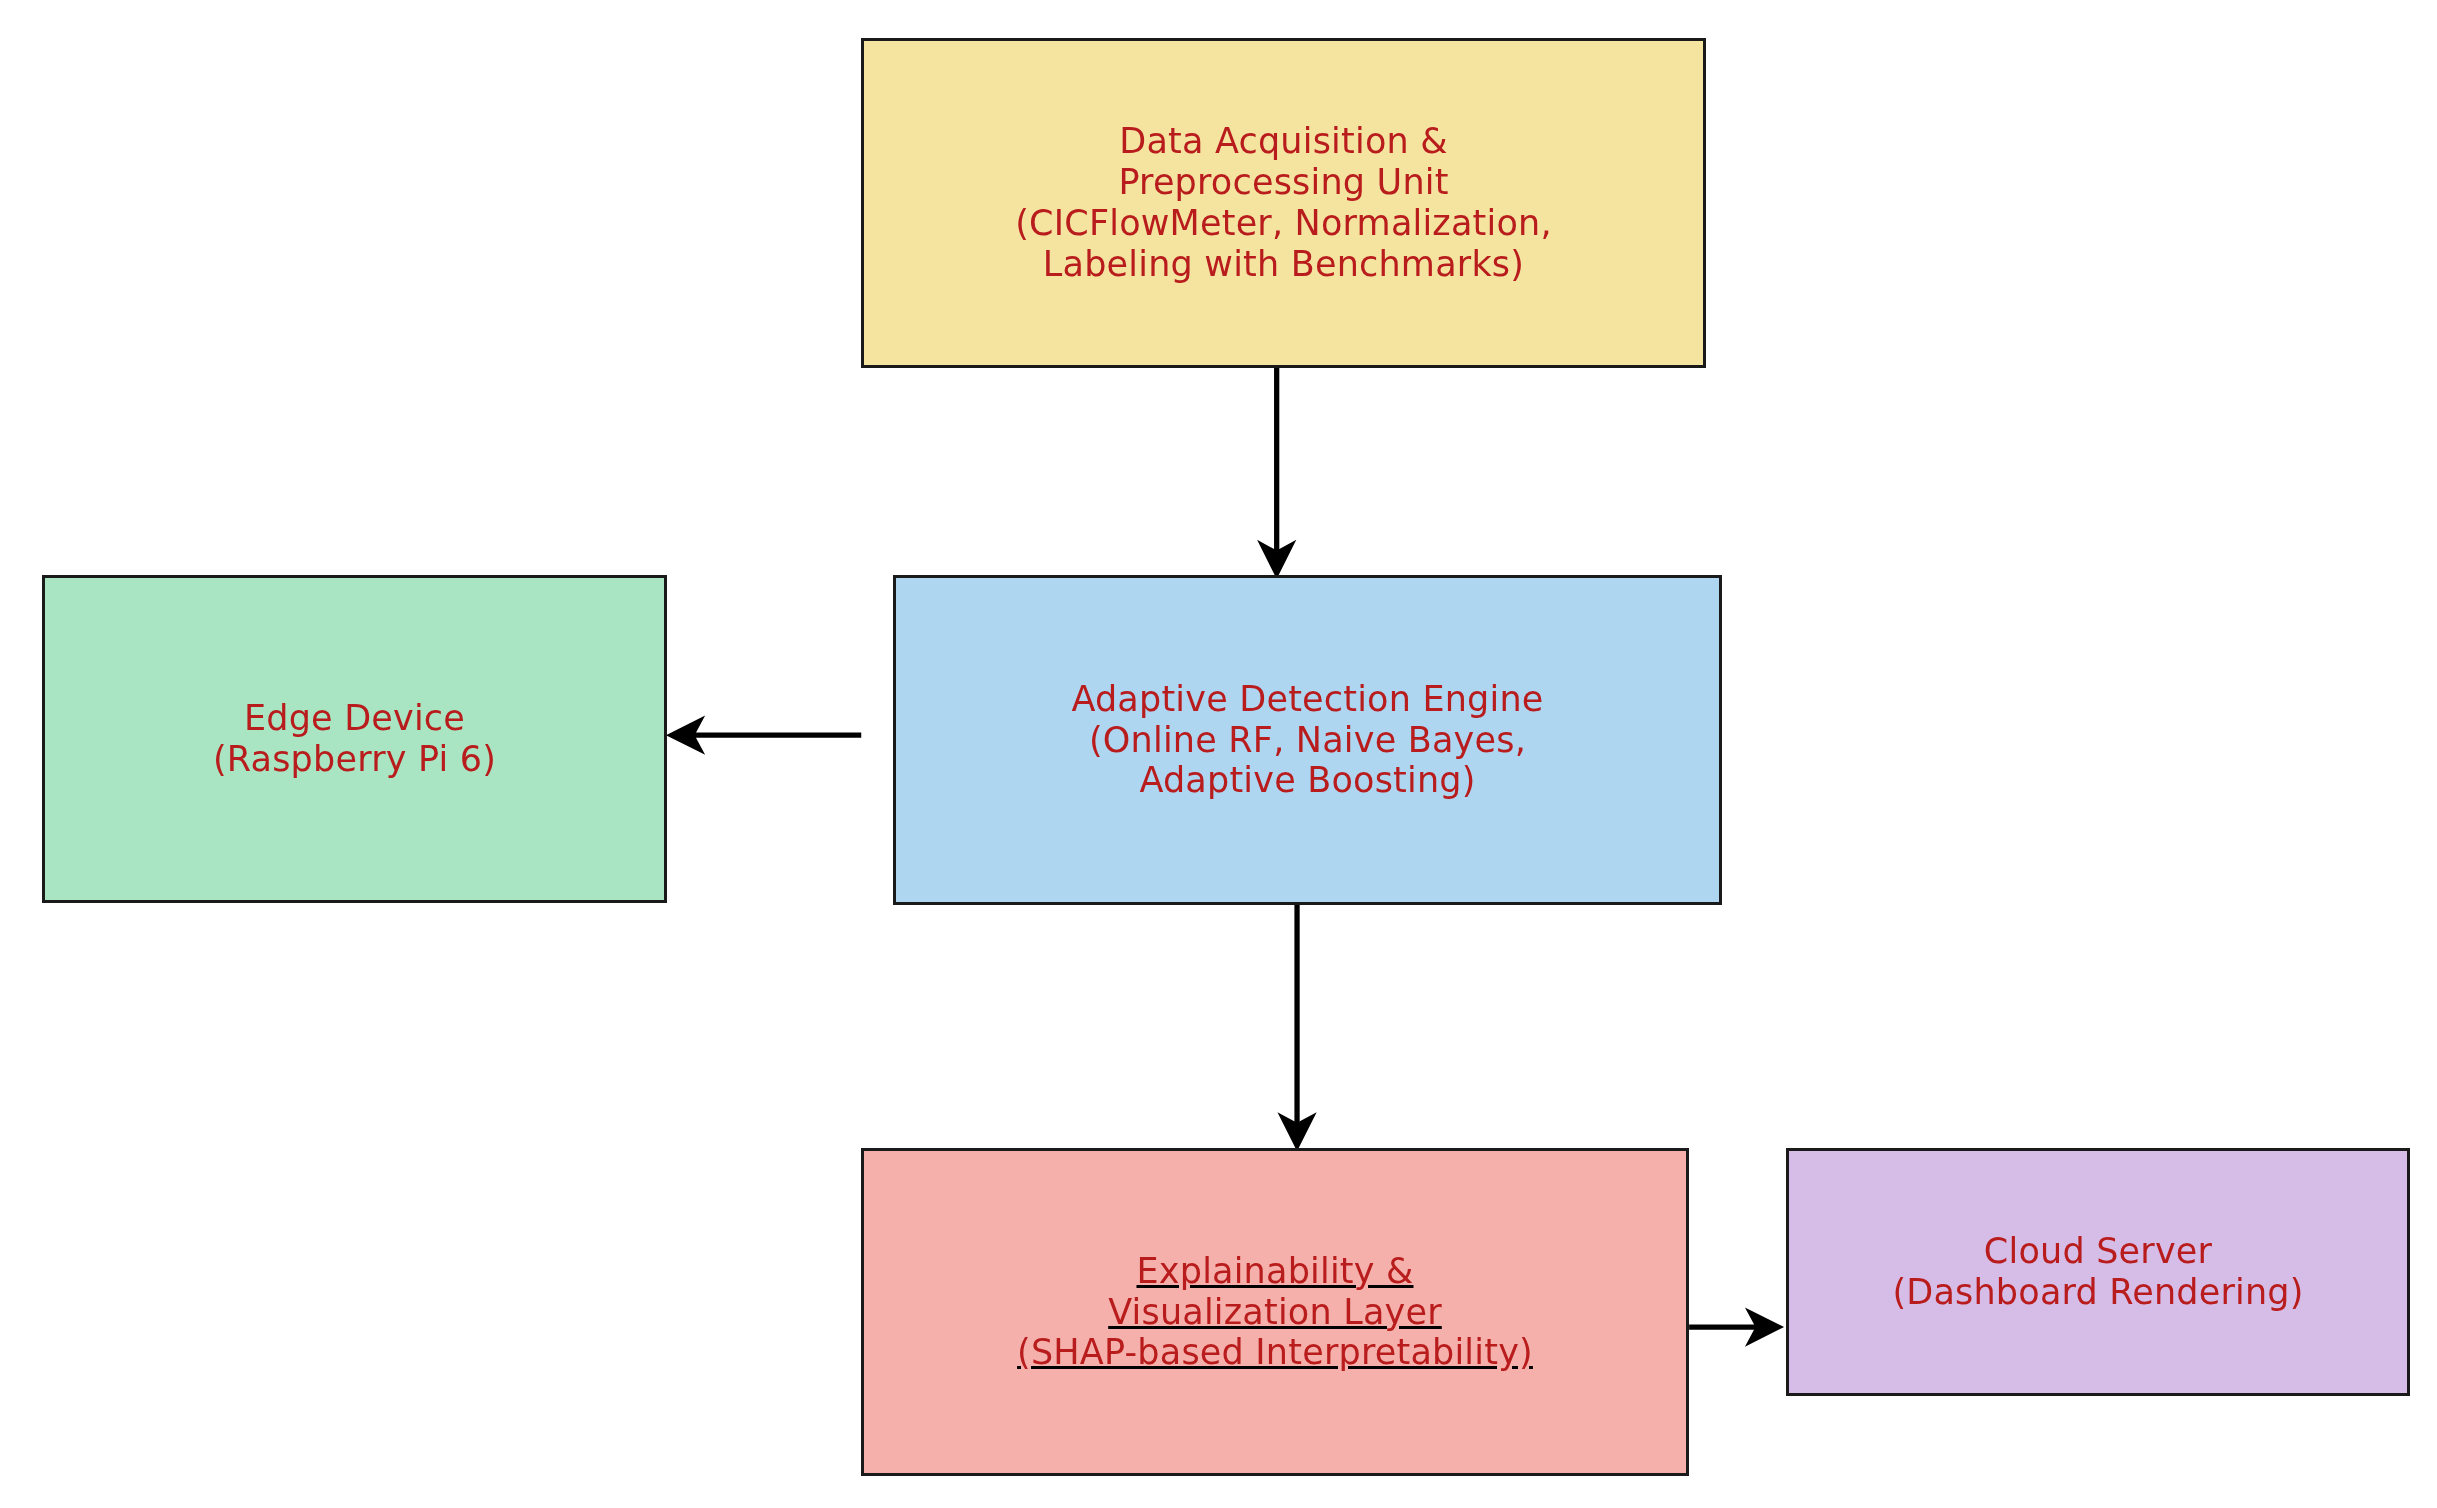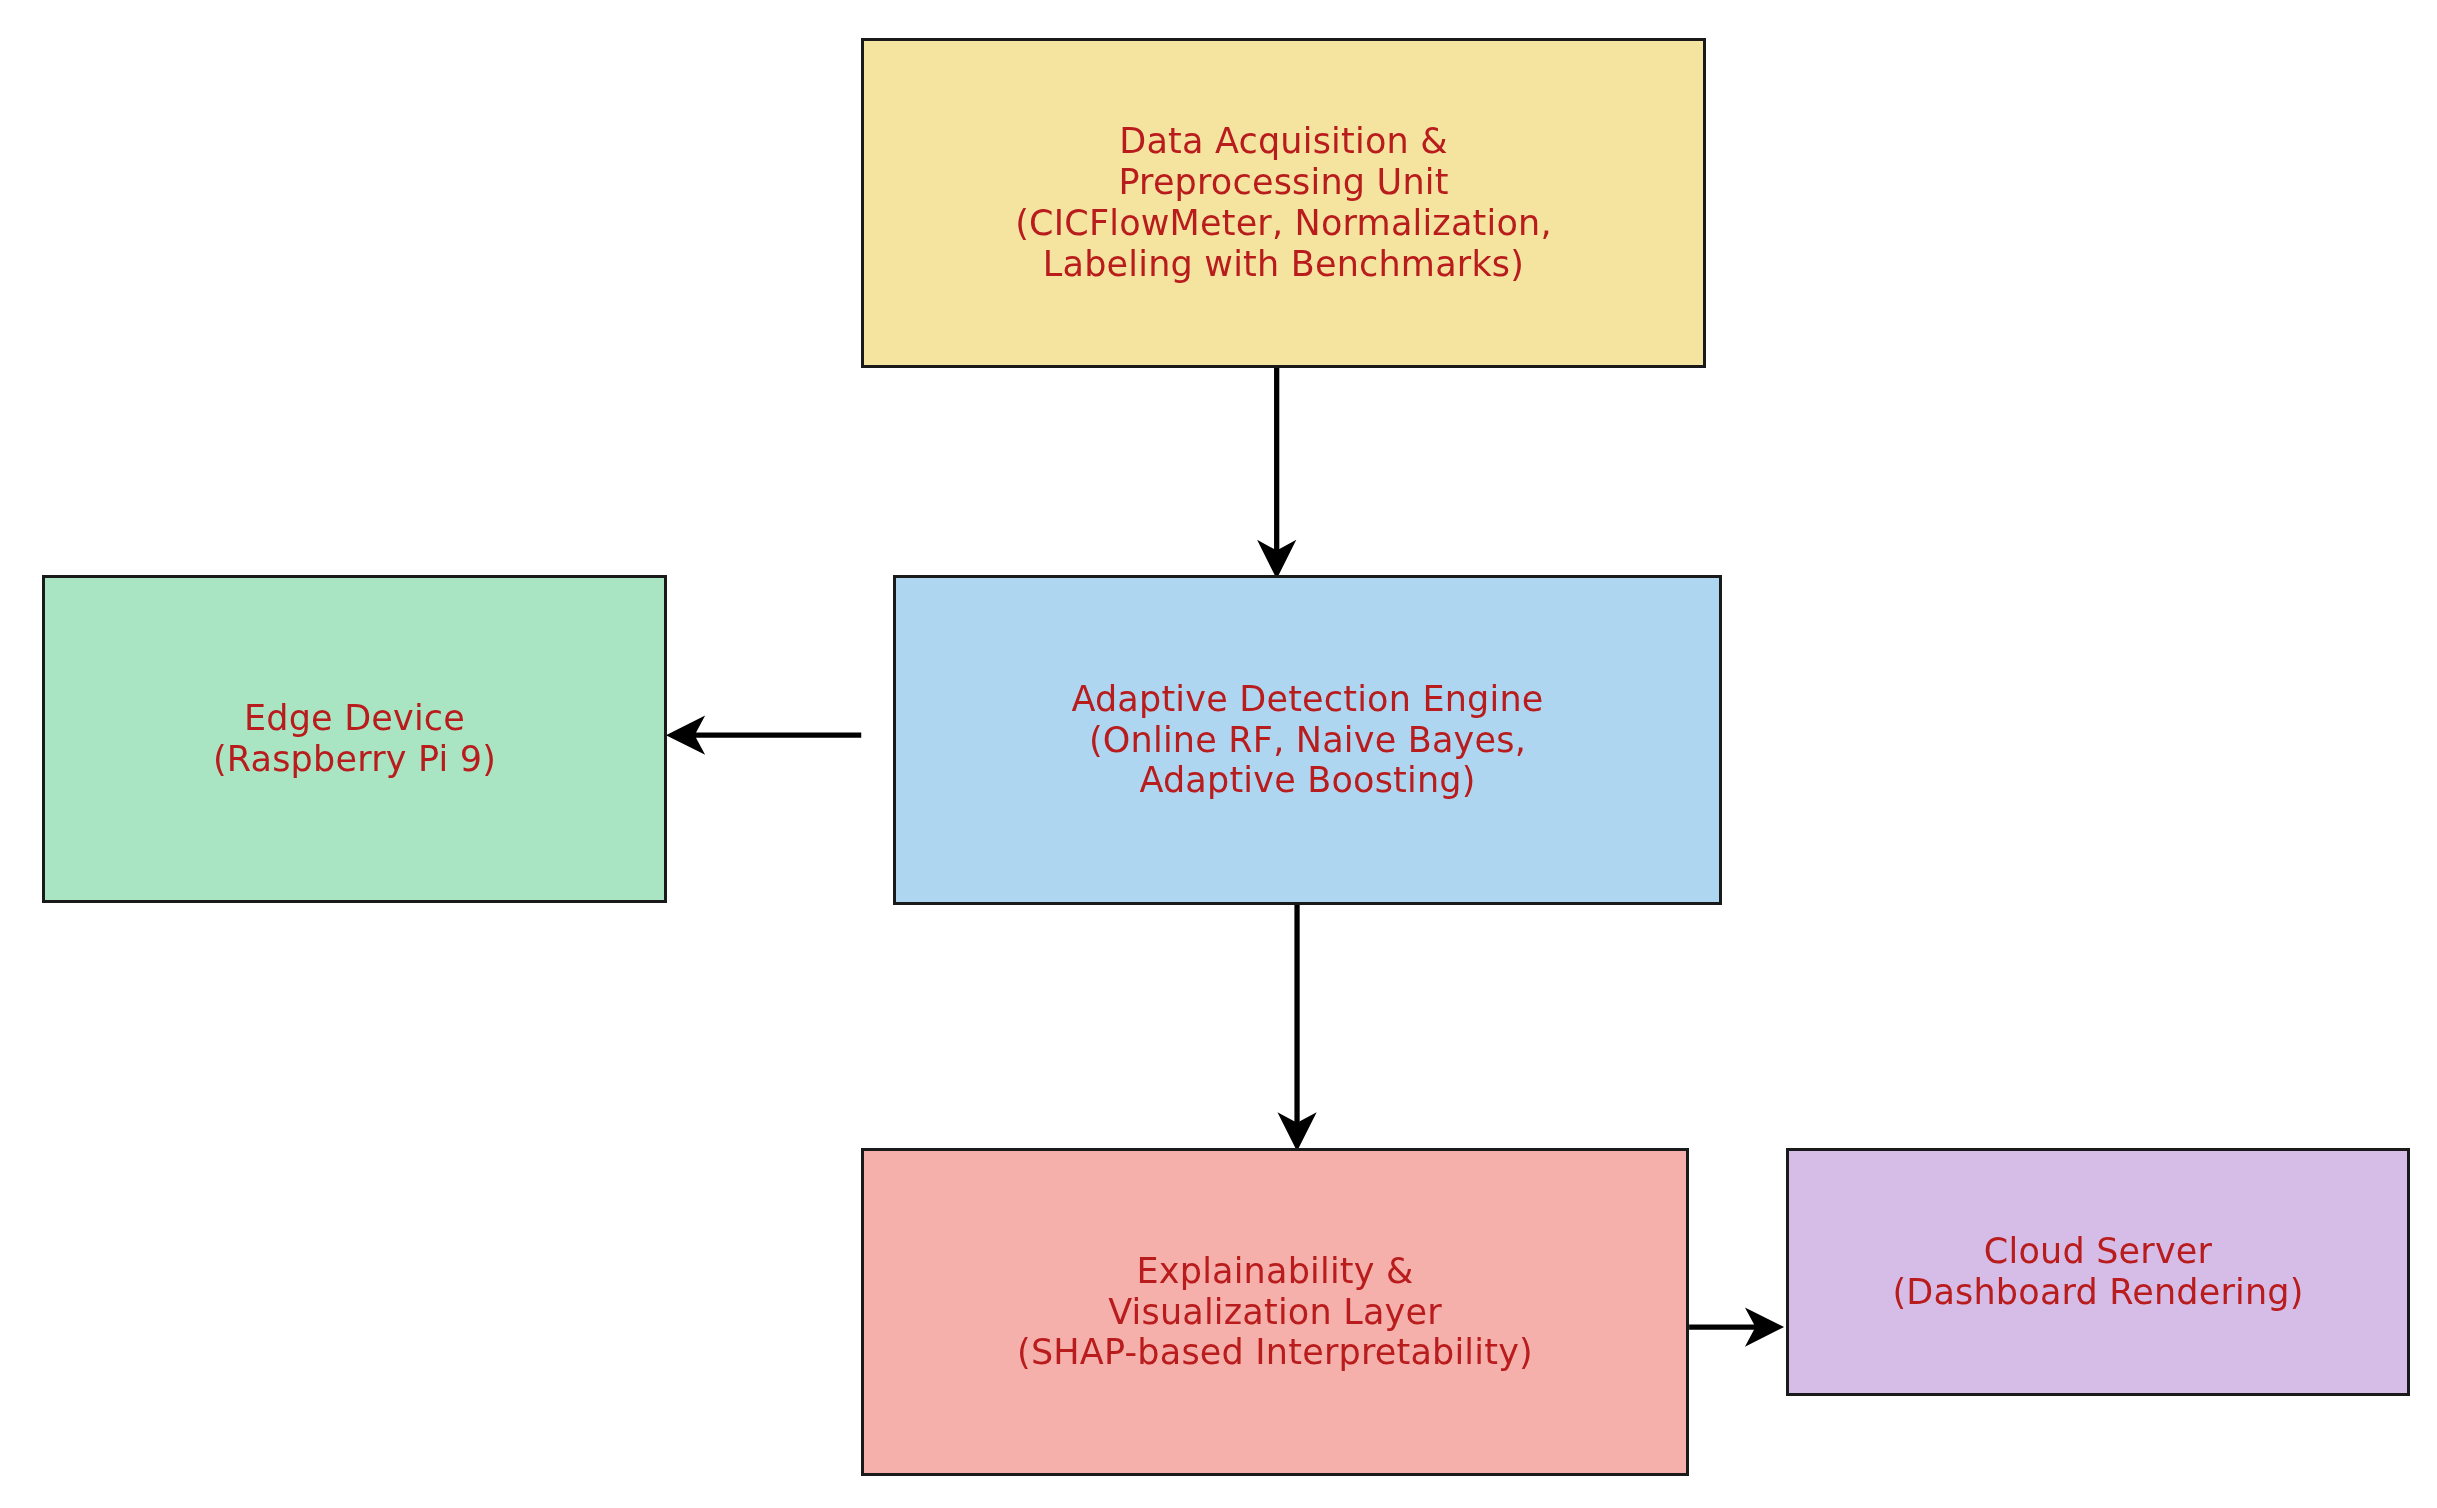--- a/index.html
+++ b/index.html
@@ -104,24 +104,24 @@
   </div>
 
   <div class="node" id="node-detection-engine" style="background-color: rgb(174, 214, 241); border-color: rgb(26, 26, 26); margin-left: 32px;">
     <div class="node-label">Adaptive Detection Engine
 (Online RF, Naive Bayes,
 Adaptive Boosting)</div>
   </div>
 
   <div class="node" id="node-edge-device" style="background-color: rgb(169, 229, 195); border-color: rgb(26, 26, 26);">
     <div class="node-label">Edge Device
-(Raspberry Pi 9)</div>
+(Raspberry Pi 6)</div>
   </div>
 
-  <div class="node" id="node-explainability" style="background-color: rgb(245, 176, 171); border-color: rgb(26, 26, 26);">
+  <div class="node" id="node-explainability" style="background-color: rgb(245, 176, 171); border-color: rgb(26, 26, 26); text-decoration: underline;">
     <div class="node-label">Explainability &amp;
 Visualization Layer
 (SHAP-based Interpretability)</div>
   </div>
 
   <div class="node" id="node-cloud-server" style="background-color: rgb(214, 189, 232); border-color: rgb(26, 26, 26);">
     <div class="node-label">Cloud Server
 (Dashboard Rendering)</div>
   </div>
 

